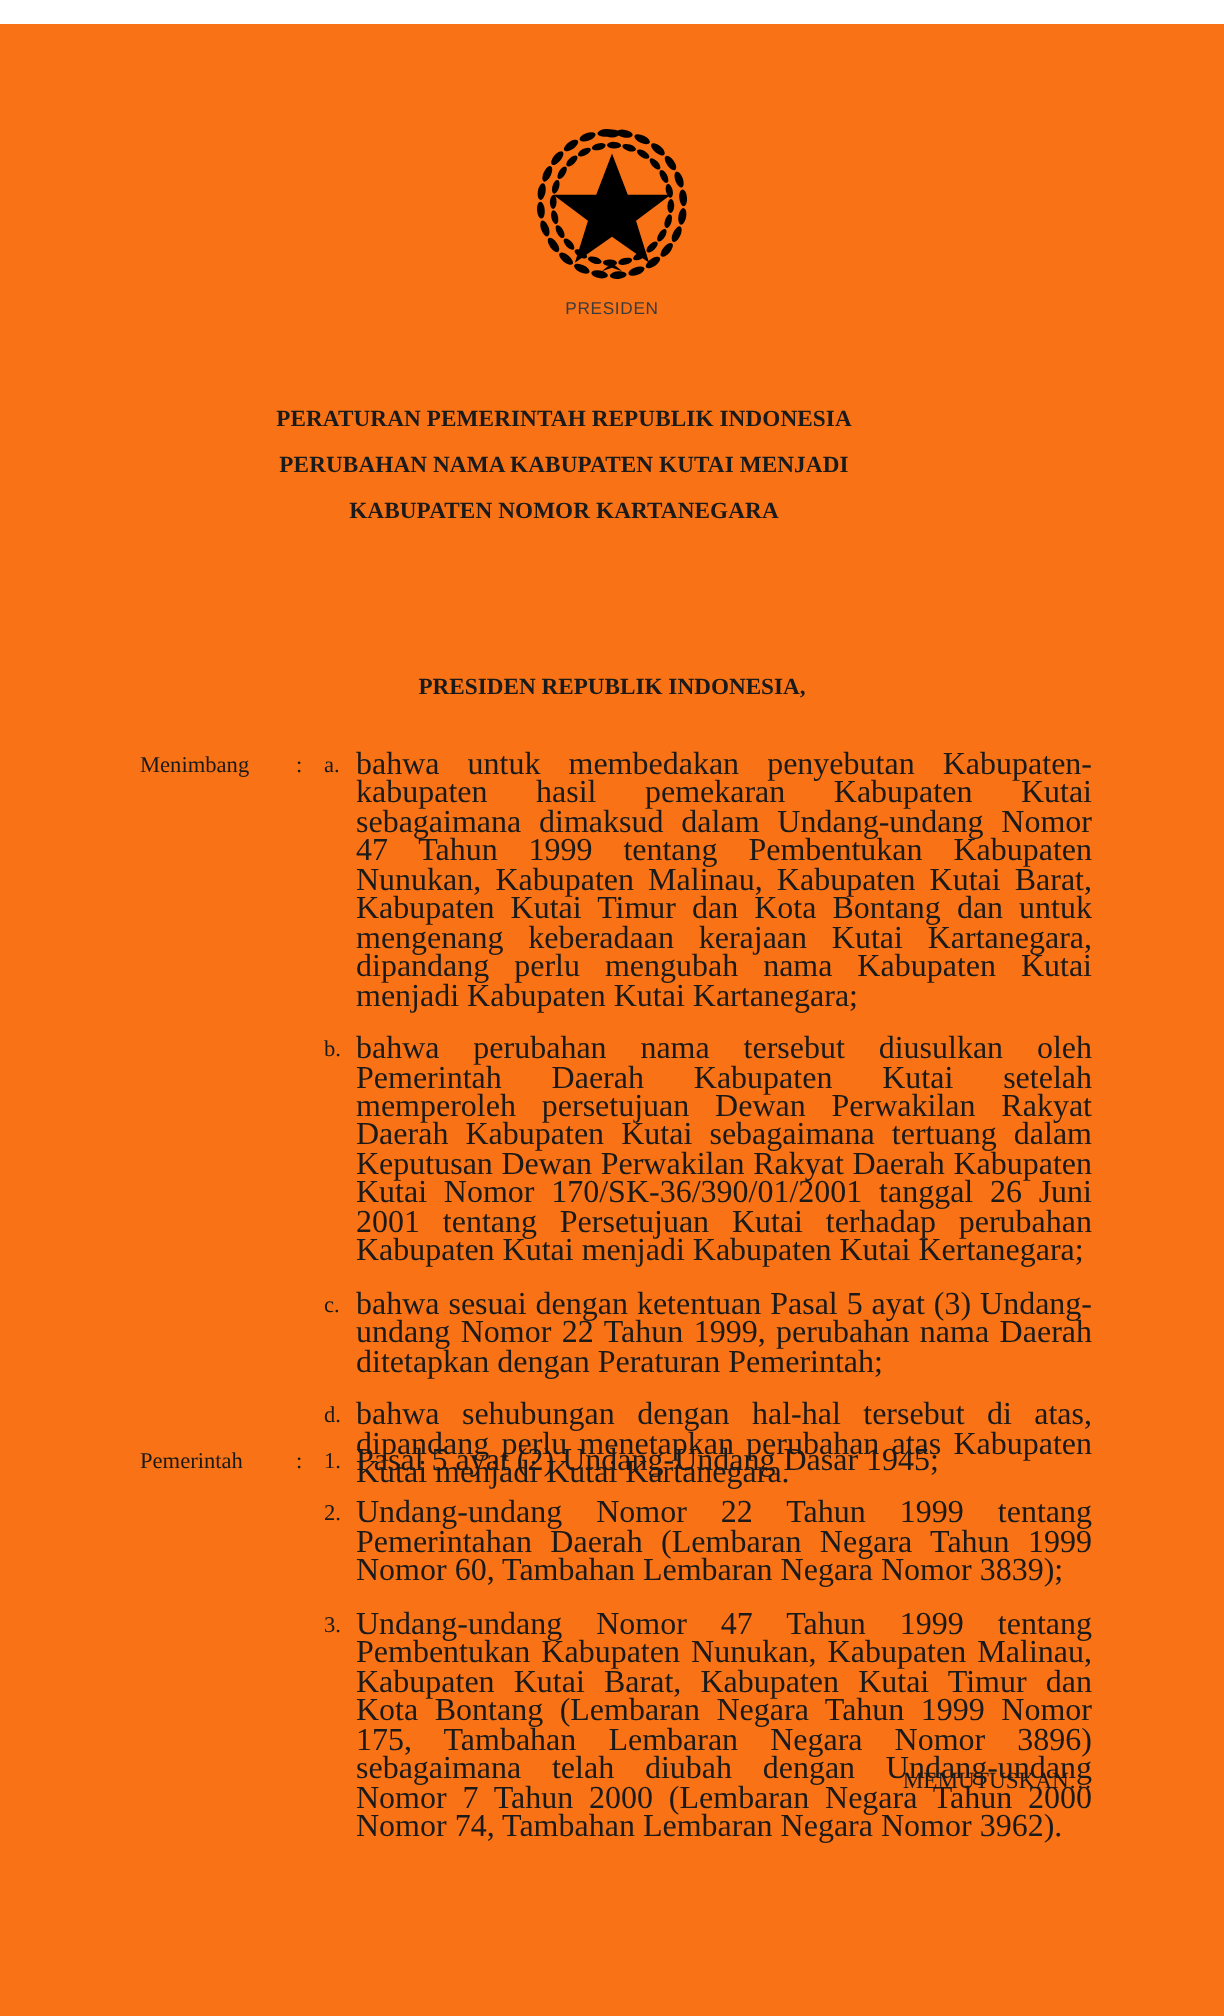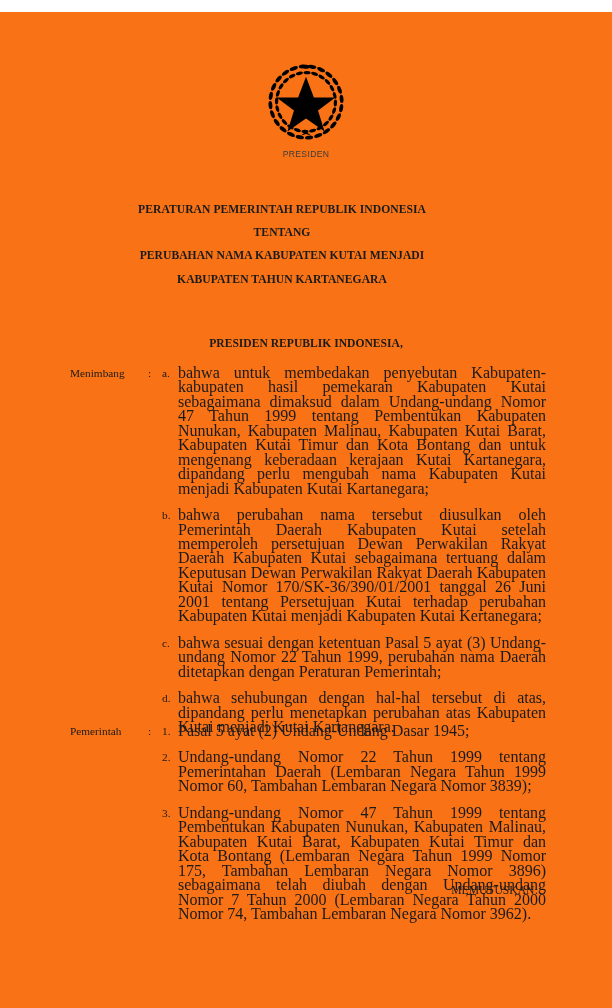--- a/index.html
+++ b/index.html
@@ -76,21 +76,21 @@
     line-height: 14px;
     white-space: nowrap;
   }
 
   
   .clause-section {
     position: absolute;
     left: 70px;
     width: 476px;
   }
-  #section-menimbang { top: 354px; }
+  #section-menimbang { top: 364px; }
   #section-mengingat { top: 712px; }
 
   .clause-row {
     display: flex;
     align-items: flex-start;
   }
 
   .clause-label {
     width: 78px;
     flex: 0 0 78px;
@@ -220,23 +220,22 @@
         <polygon points="50,20 59.4,44.5 85,44.5 64.3,60 72.1,85 50,69.5 27.9,85 35.7,60 15,44.5 40.6,44.5"></polygon>
       </g>
     </svg>
     <div class="emblem-caption">
       <div>PRESIDEN</div>
     </div>
   </div>
 
   <div class="title-block">
     <div class="title-line">PERATURAN PEMERINTAH REPUBLIK INDONESIA</div>
-    <div class="title-line">TENTANG</div>
     <div class="title-line">PERUBAHAN NAMA KABUPATEN KUTAI MENJADI</div>
-    <div class="title-line">KABUPATEN TAHUN KARTANEGARA</div>
+    <div class="title-line">KABUPATEN NOMOR KARTANEGARA</div>
   </div>
 
   <div class="authority-line">PRESIDEN REPUBLIK INDONESIA,</div>
 
   <div class="clause-section" id="section-menimbang">
     <div class="clause-row">
       <div class="clause-label">Menimbang</div>
       <div class="clause-colon">:</div>
       <div class="clause-items">
 

